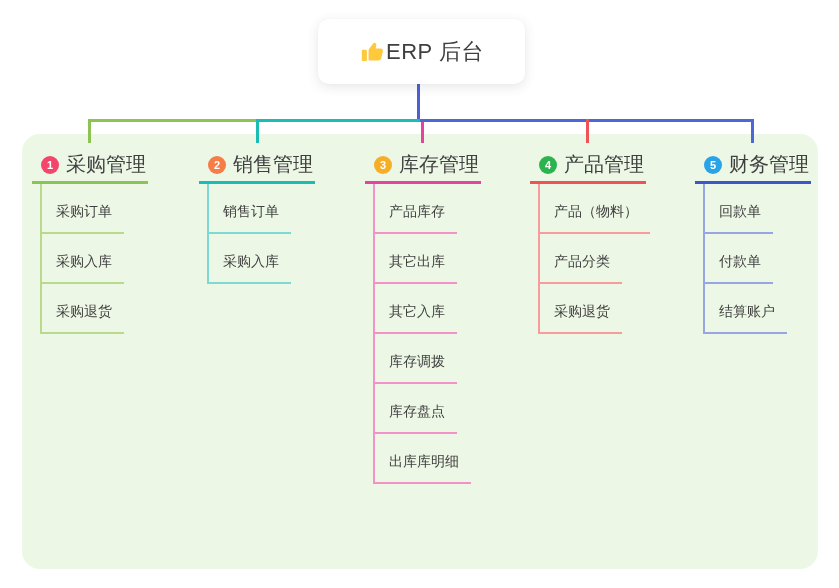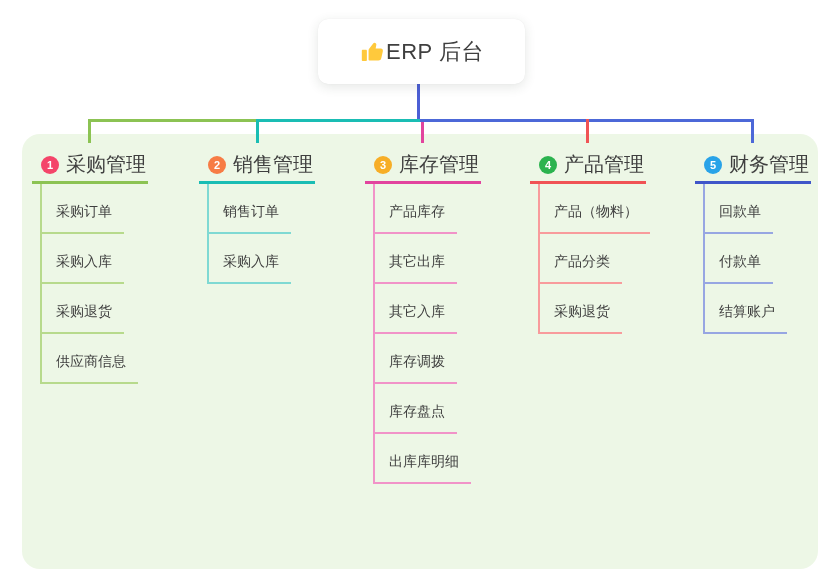--- a/index.html
+++ b/index.html
@@ -94,23 +94,20 @@
       <div class="children">
           <div class="child">
       <span class="child-label">采购订单</span>
     </div>
           <div class="child">
       <span class="child-label">采购入库</span>
     </div>
           <div class="child">
       <span class="child-label">采购退货</span>
     </div>
-          <div class="child">
-      <span class="child-label">供应商信息</span>
-    </div>
         </div>
     </div>
       <div class="branch" style="left: 199px; --line: #1ABDB4; --light: #7FD9D3; --badge: #F77C45;">
       <div class="branch-header">
         <span class="badge">2</span>
         <span class="branch-label">销售管理</span>
       </div>
       <div class="children">
           <div class="child">
       <span class="child-label">销售订单</span>

